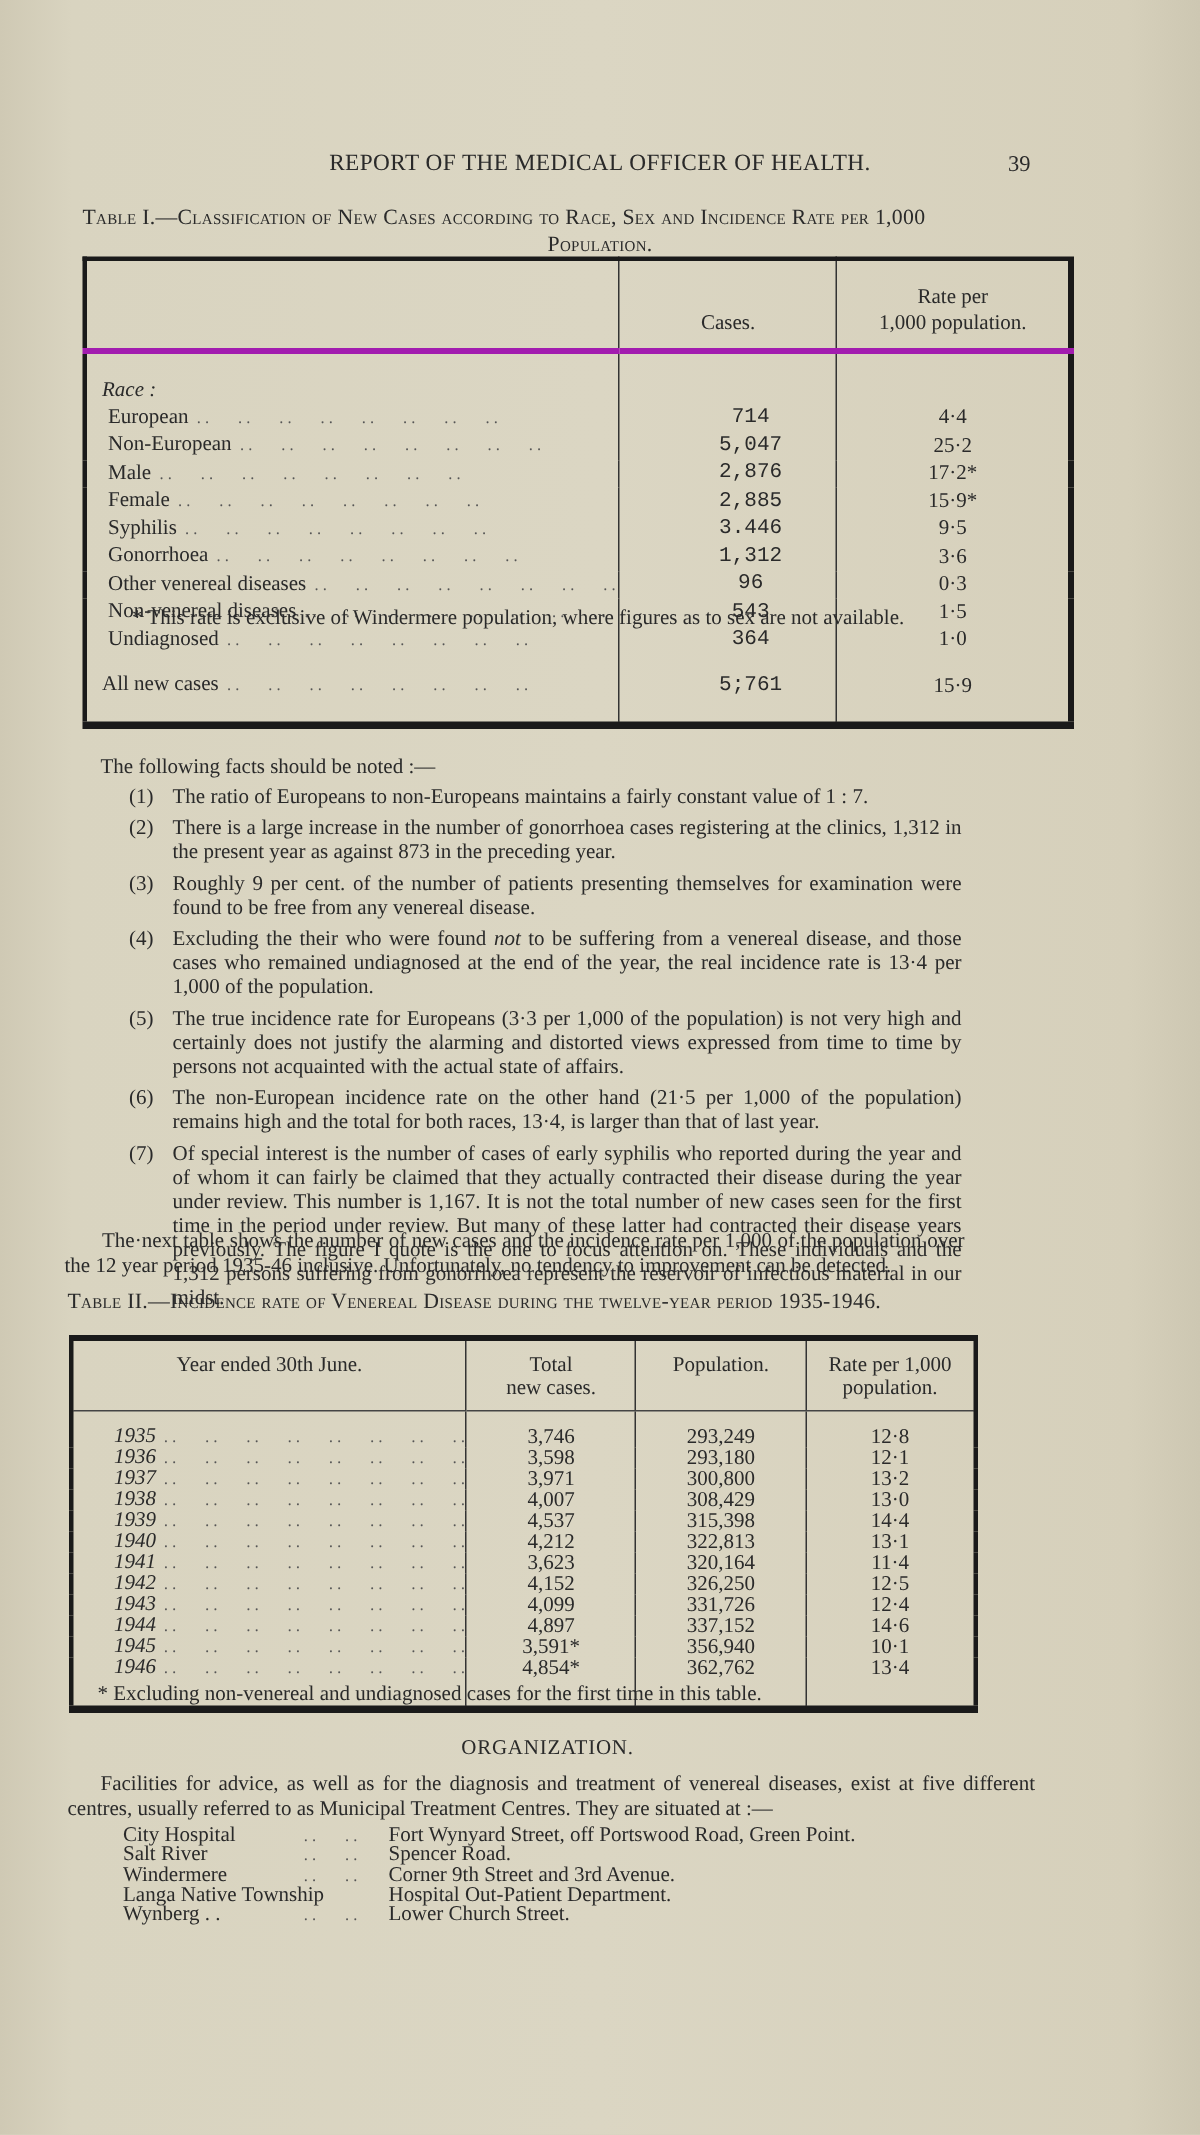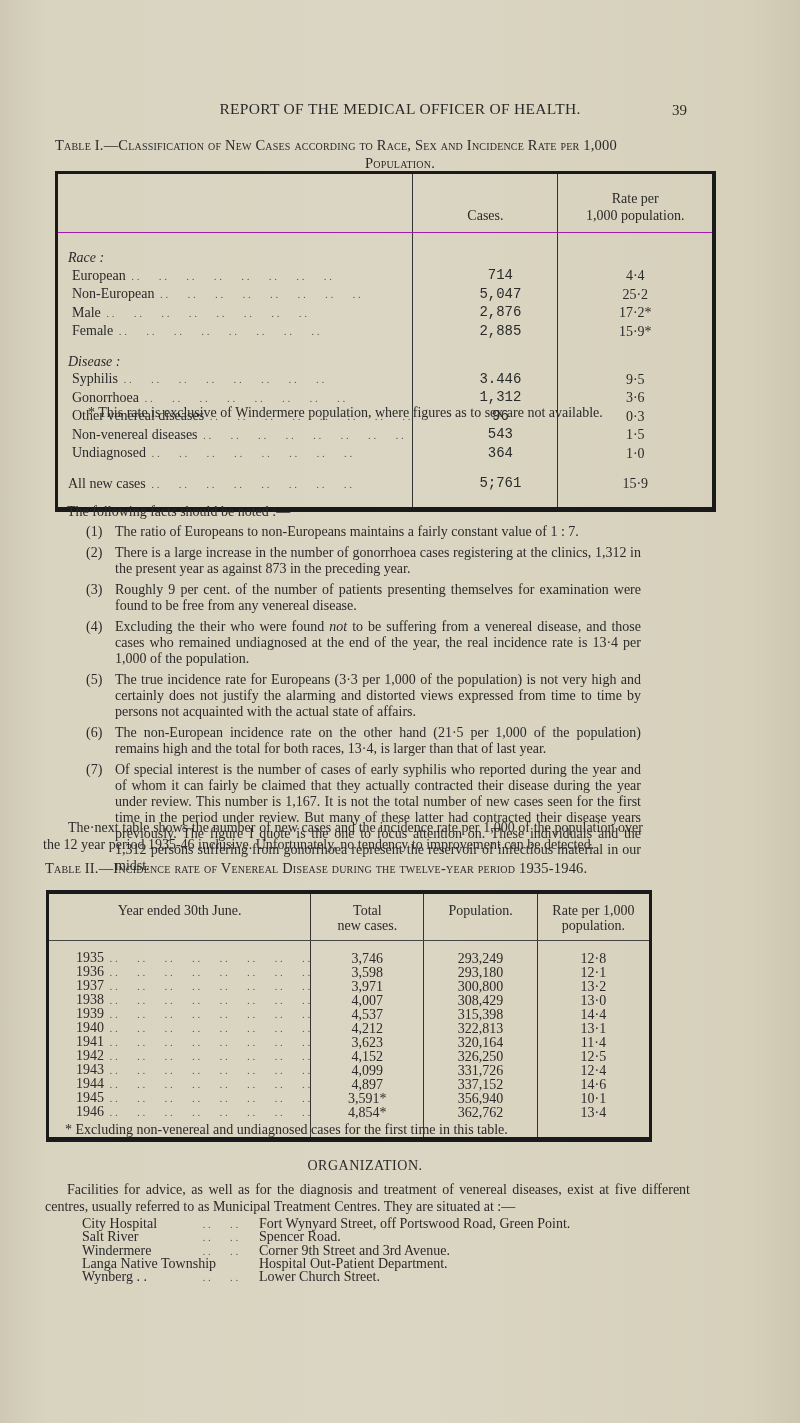--- a/index.html
+++ b/index.html
@@ -22,21 +22,21 @@
   .t1-caption .second { display: block; text-align: center; }
 
   table { border-collapse: collapse; }
   .t1 {
     position: absolute; top: 171px; left: 55px; width: 661px;
     border-top: 3px solid #1a1a1a; border-left: 3px solid #1a1a1a;
     border-right: 4px solid #1a1a1a; border-bottom: 5px solid #1a1a1a;
     font-size: 14px;
   }
   .t1 th { font-weight: normal; line-height: 17px; vertical-align: bottom; padding: 0 0 8px 0; }
-  .t1 .head-row th { height: 50px; border-bottom: 1px solid #a21caf; }
+  .t1 .head-row th { height: 50px; border-bottom: 4px solid #a21caf; }
   .t1 .col-label { width: 300px; }
   .t1 .col-cases { width: 144px; border-left: 1px solid #333; text-align: center; }
   .t1 .col-rate { border-left: 1px solid #333; text-align: center; }
   .t1 td { line-height: 13.5px; padding: 2px; }
   .t1 td.num { border-left: 1px solid #333; text-align: center; }
   .t1 td.num-c { padding-left: 32px; text-align: center; font-family: Liberation Mono, monospace; }
   .t1 .group td { padding-top: 14px; font-style: italic; }
   .t1 .first-group td { padding-top: 18px; }
   .t1 .item .lbl { padding-left: 14px; }
   .t1 .lbl { white-space: nowrap; overflow: hidden; position: relative; }
@@ -58,21 +58,21 @@
 
   .t2 {
     position: absolute; top: 890px; left: 46px; width: 606px;
     border-top: 4px solid #1a1a1a; border-left: 3px solid #1a1a1a;
     border-right: 3px solid #1a1a1a; border-bottom: 5px solid #1a1a1a;
     font-size: 14px;
   }
   .t2 th { font-weight: normal; line-height: 14.5px; text-align: center; padding: 10px 0 7px 0; border-bottom: 1px solid #444; }
   .t2 th + th, .t2 td + td { border-left: 1px solid #333; }
   .t2 td { line-height: 13px; text-align: center; padding: 0; }
-  .t2 td.year { text-align: right; padding-left: 27px; white-space: nowrap; overflow: hidden; }
+  .t2 td.year { text-align: right; padding-left: 27px; white-space: nowrap; overflow: hidden; font-style: italic; }
   .t2 tr.first td { padding-top: 10px; }
   .t2 tr.last td { padding-bottom: 18px; }
   .t2 .c1 { width: 191px; } .t2 .c2 { width: 78px; } .t2 .c3 { width: 78px; }
 
   .fn2 { top: 1122px; left: 65px; }
   .section-heading { position: absolute; top: 1158px; left: 0; width: 730px; text-align: center; font-size: 14px; letter-spacing: 0.5px; }
   .para3 { top: 1182px; left: 45px; width: 645px; text-indent: 22px; }
   .centres { position: absolute; top: 1217px; left: 82px; font-size: 14px; }
   .centres .row { height: 13.3px; line-height: 13.3px; white-space: nowrap; }
   .centres .name { display: inline-block; width: 115px; }
@@ -122,25 +122,20 @@
       <td class="lbl"><span>Male</span><span class="dots"></span></td>
       <td class="num num-c">2,876</td>
       <td class="num">17·2*</td>
     </tr>
     <tr class="item">
       <td class="lbl"><span>Female</span><span class="dots"></span></td>
       <td class="num num-c">2,885</td>
       <td class="num">15·9*</td>
     </tr>
 
-    <tr class="group">
-      <td class="lbl" style="padding-left:10px">Disease :</td>
-      <td class="num"></td>
-          <td class="num"></td>
-    </tr>
     <tr class="item">
       <td class="lbl"><span>Syphilis</span><span class="dots"></span></td>
       <td class="num num-c">3.446</td>
       <td class="num">9·5</td>
     </tr>
     <tr class="item">
       <td class="lbl"><span>Gonorrhoea</span><span class="dots"></span></td>
       <td class="num num-c">1,312</td>
       <td class="num">3·6</td>
     </tr>

